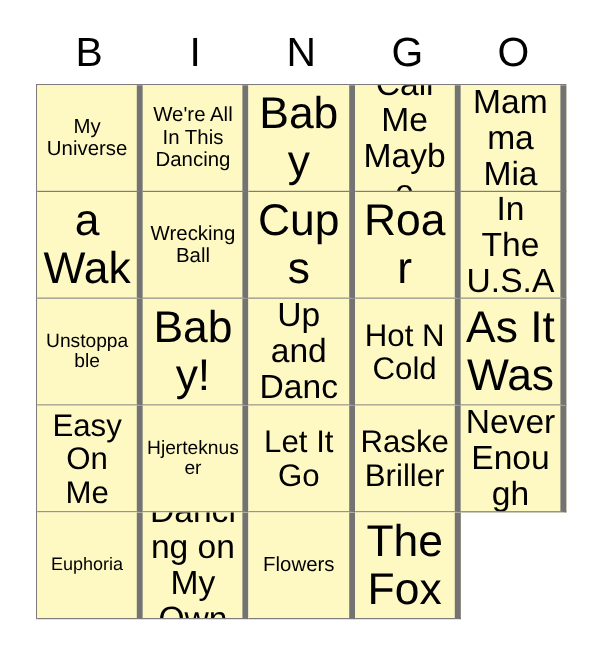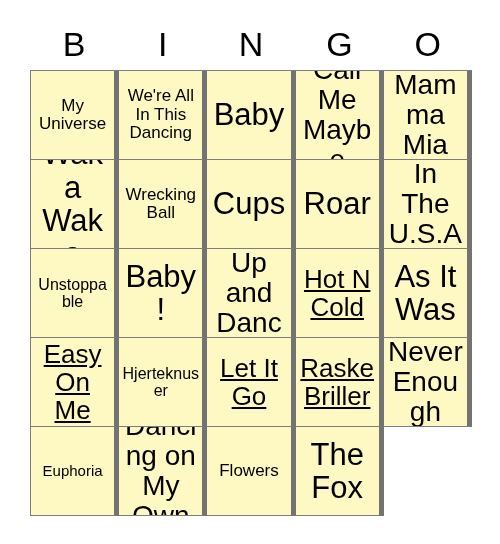--- a/index.html
+++ b/index.html
@@ -77,22 +77,22 @@
     line-height: 1.08;
     color: #000000;
     word-wrap: break-word;
   }
 
   
   .fs-xs  { font-size: 16px; }
   .fs-sm  { font-size: 15px; }
   .fs-md  { font-size: 17px; }
   .fs-lg  { font-size: 28px; }
-  .fs-xl  { font-size: 26px; text-decoration: underline; }
-  .fs-xxl { font-size: 31px; }
+  .fs-xl  { font-size: 26px; }
+  .fs-xxl { font-size: 37px; }
 </style>
 </head>
 <body>
 
 <div id="bingo-card">
 
   <div id="header-row">
     <span class="header-letter">B</span>
     <span class="header-letter">I</span>
     <span class="header-letter">N</span>

